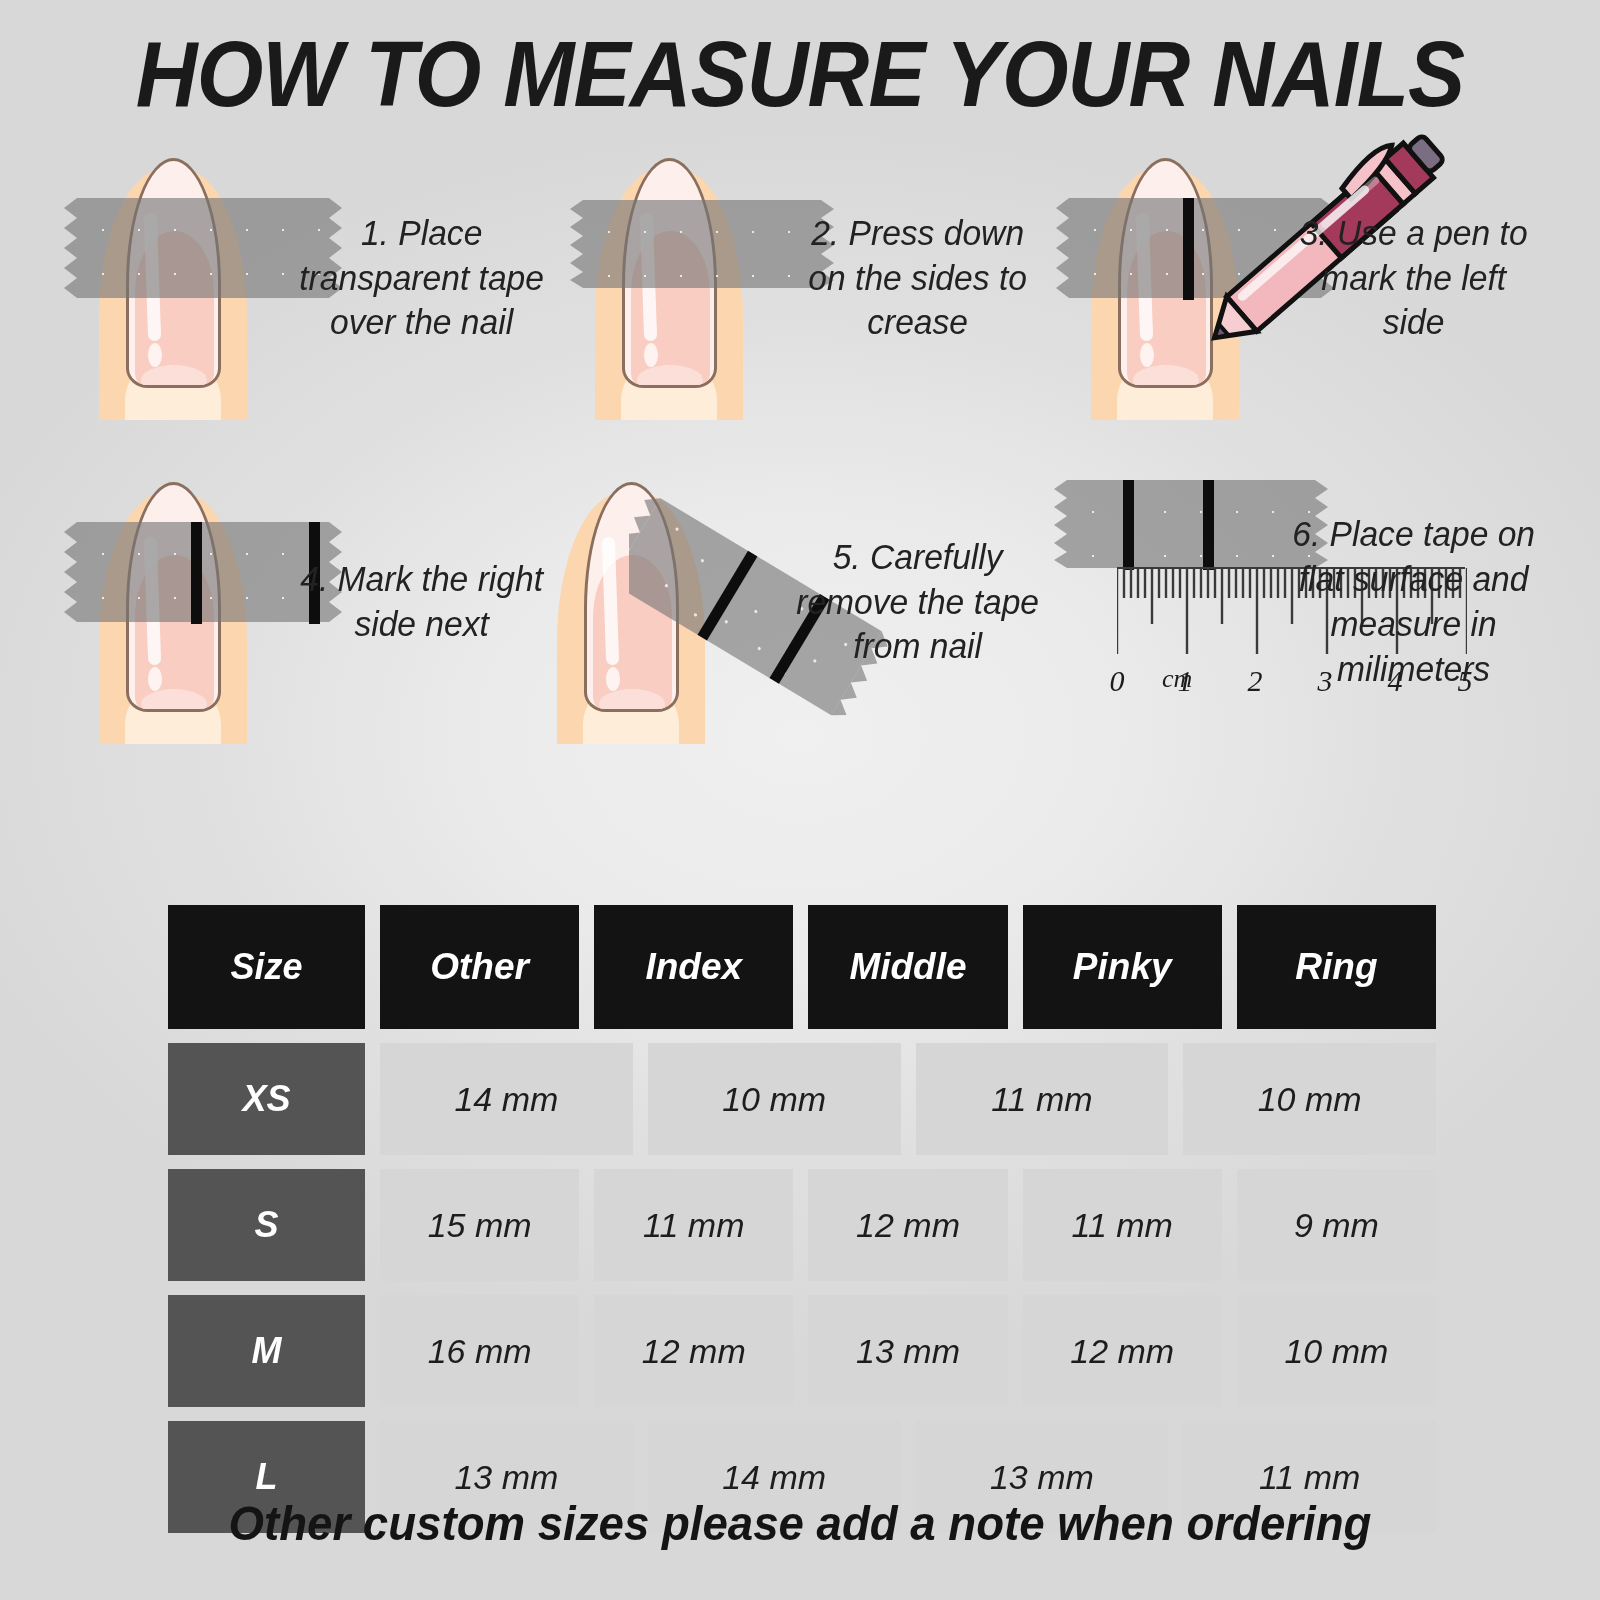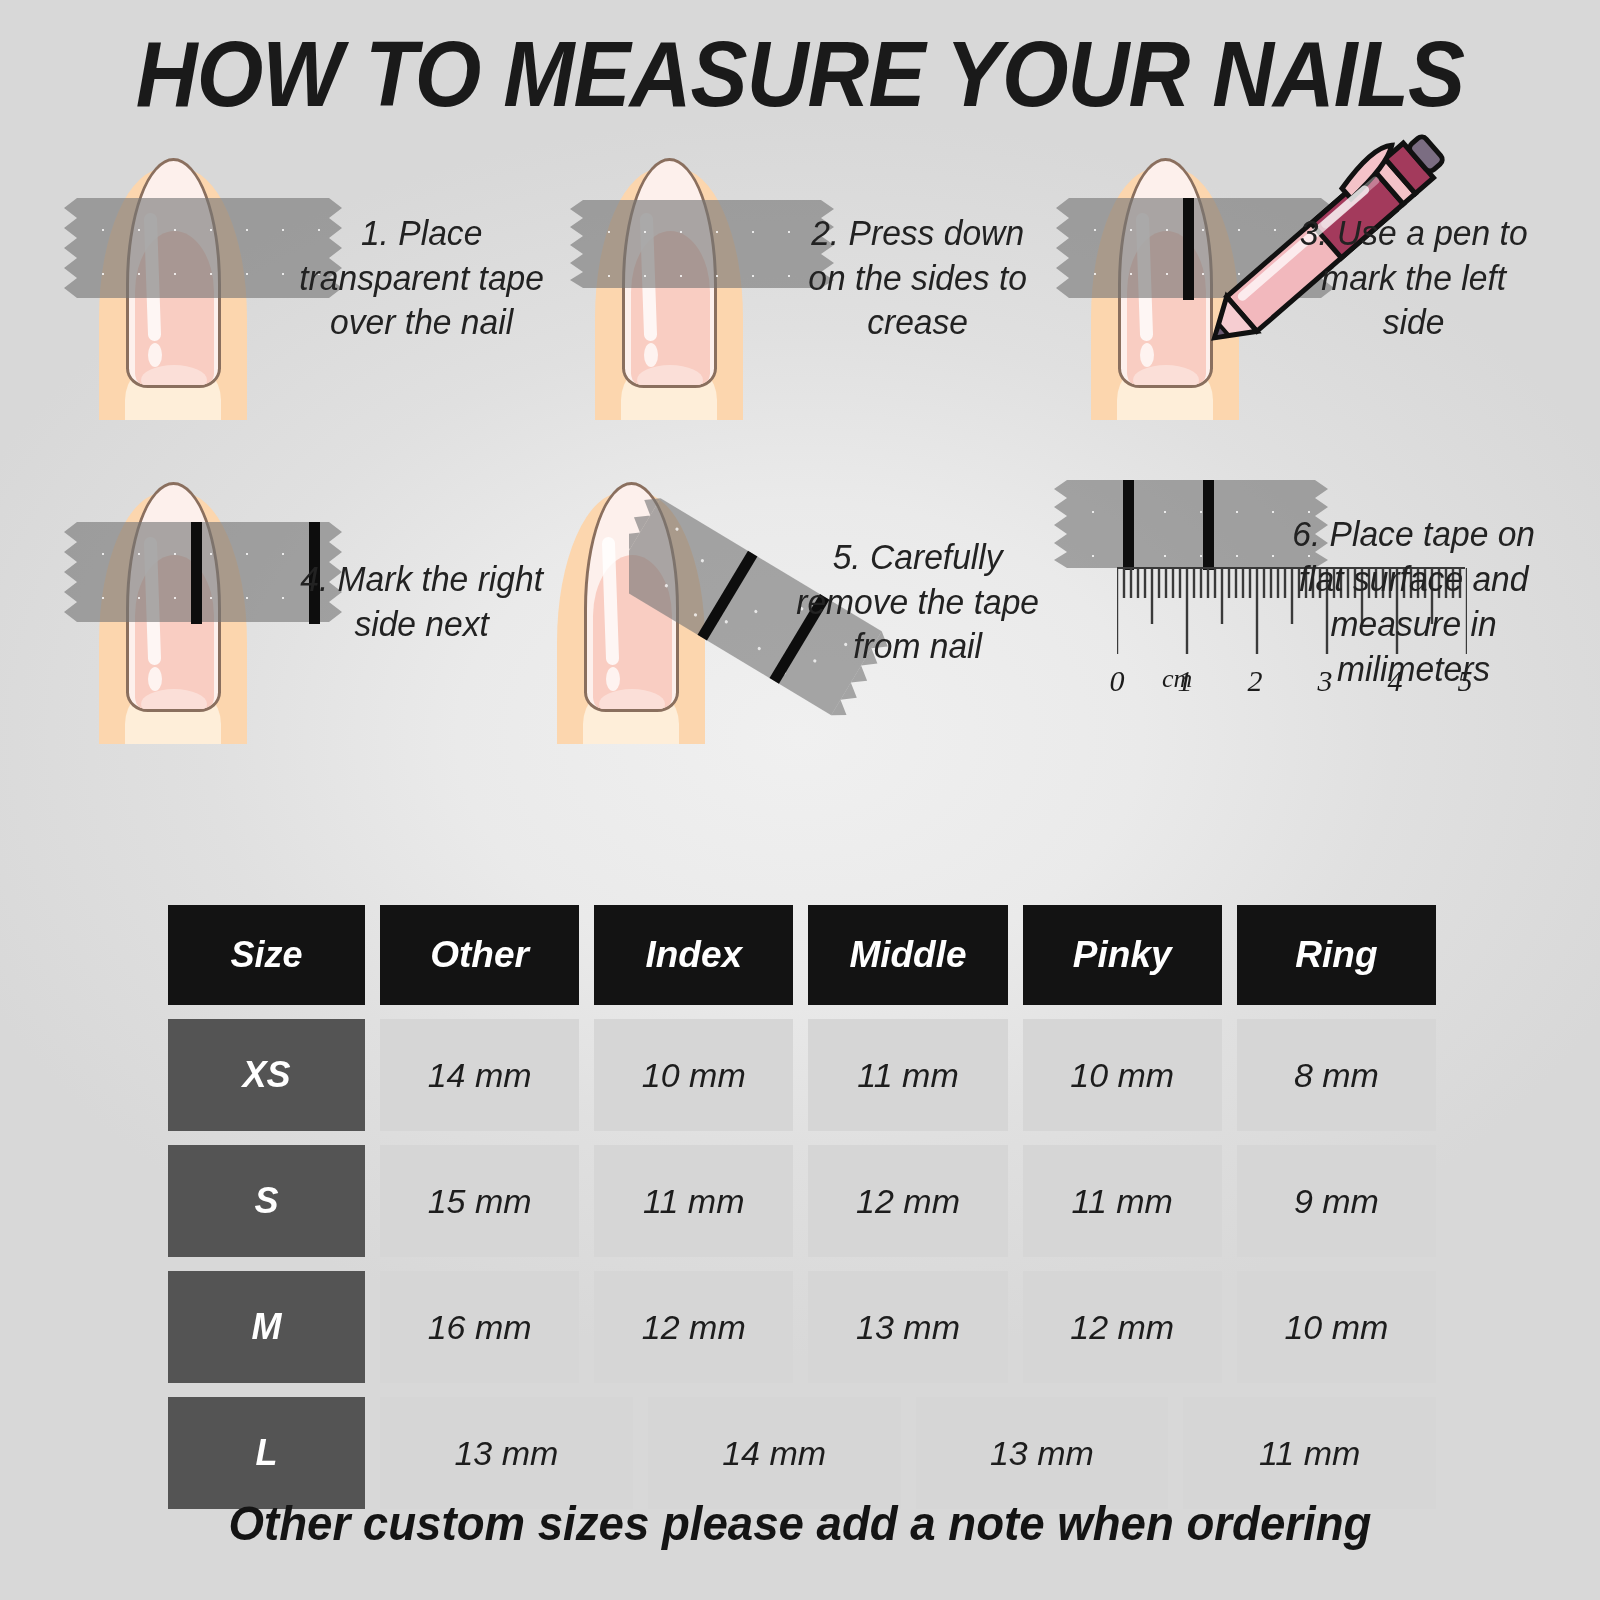--- a/index.html
+++ b/index.html
@@ -128,21 +128,21 @@
   }
   .trow{display:flex;gap:15px;margin-bottom:14px;}
   .cell{
     flex:1 1 0;height:112px;
     display:flex;align-items:center;justify-content:center;
     font-size:34px;color:#1d1d1d;
     background:#d6d6d6;
   }
   .cell.head{
     background:#131313;color:#fff;font-weight:700;font-size:37px;
-    height:100px;
+    height:124px;
   }
   .cell.size{
     background:#545454;color:#fff;font-weight:700;font-size:36px;
     flex:0 0 197px;
   }
   .trow.header .cell.size{background:#131313;}
 
   .footer{
     position:absolute;left:0;right:0;top:1496px;
     text-align:center;
@@ -431,21 +431,20 @@
       <div class="cell head">Pinky</div>
       <div class="cell head">Ring</div>
     </div>
 
     <div class="trow">
       <div class="cell size">XS</div>
       <div class="cell">14 mm</div>
       <div class="cell">10 mm</div>
       <div class="cell">11 mm</div>
       <div class="cell">10 mm</div>
-      <div class="cell">8 mm</div>
     </div>
 
     <div class="trow">
       <div class="cell size">S</div>
       <div class="cell">15 mm</div>
       <div class="cell">11 mm</div>
       <div class="cell">12 mm</div>
       <div class="cell">11 mm</div>
       <div class="cell">9 mm</div>
     </div>

